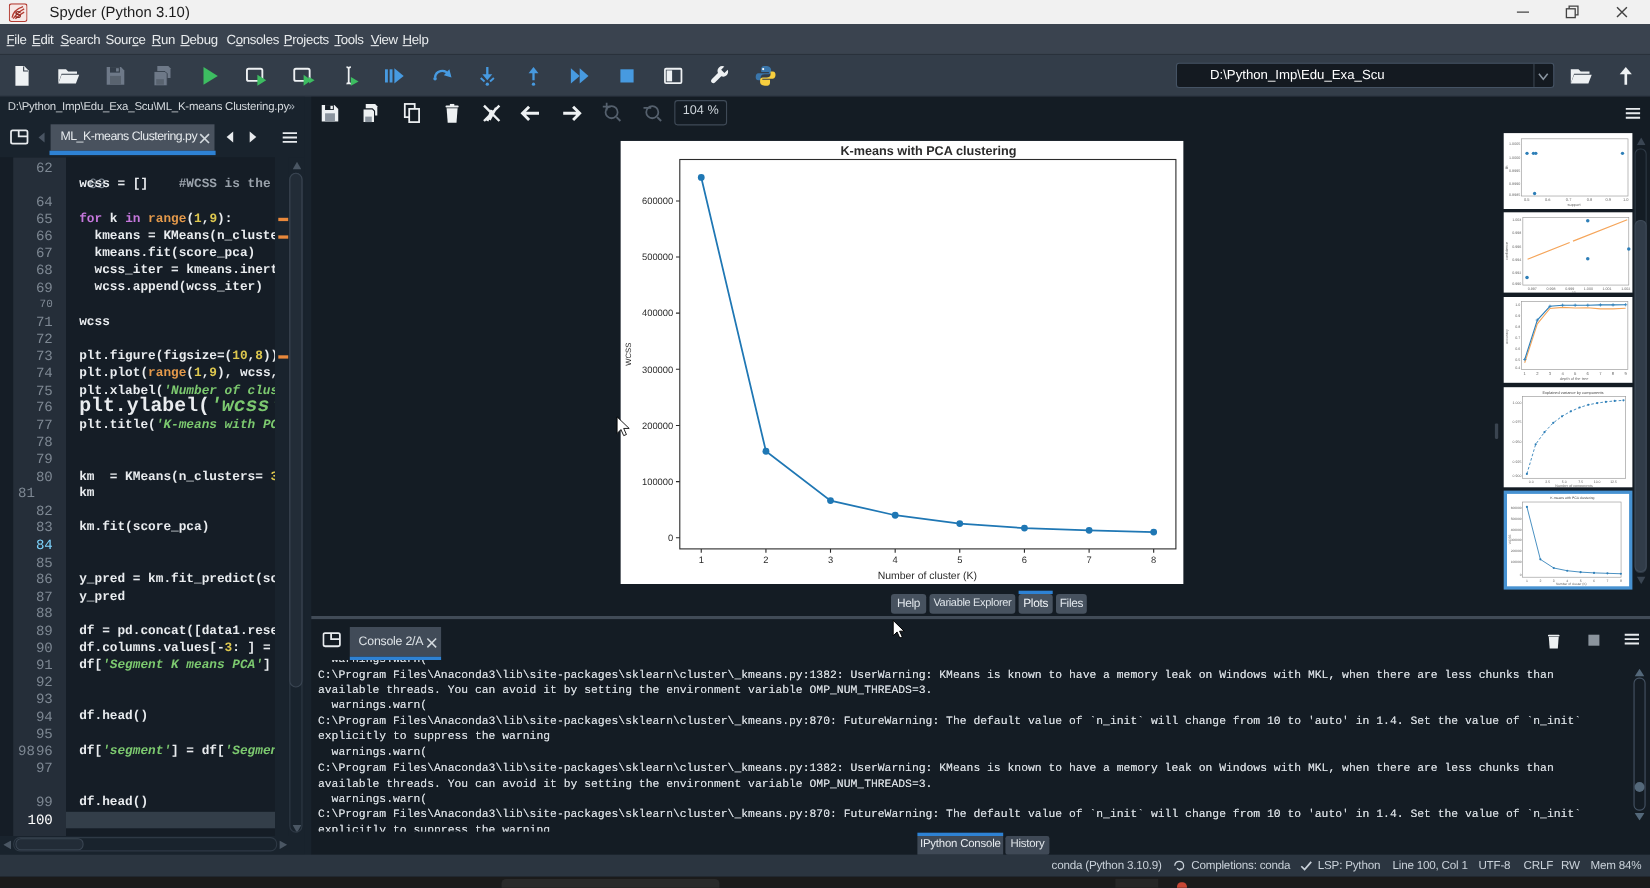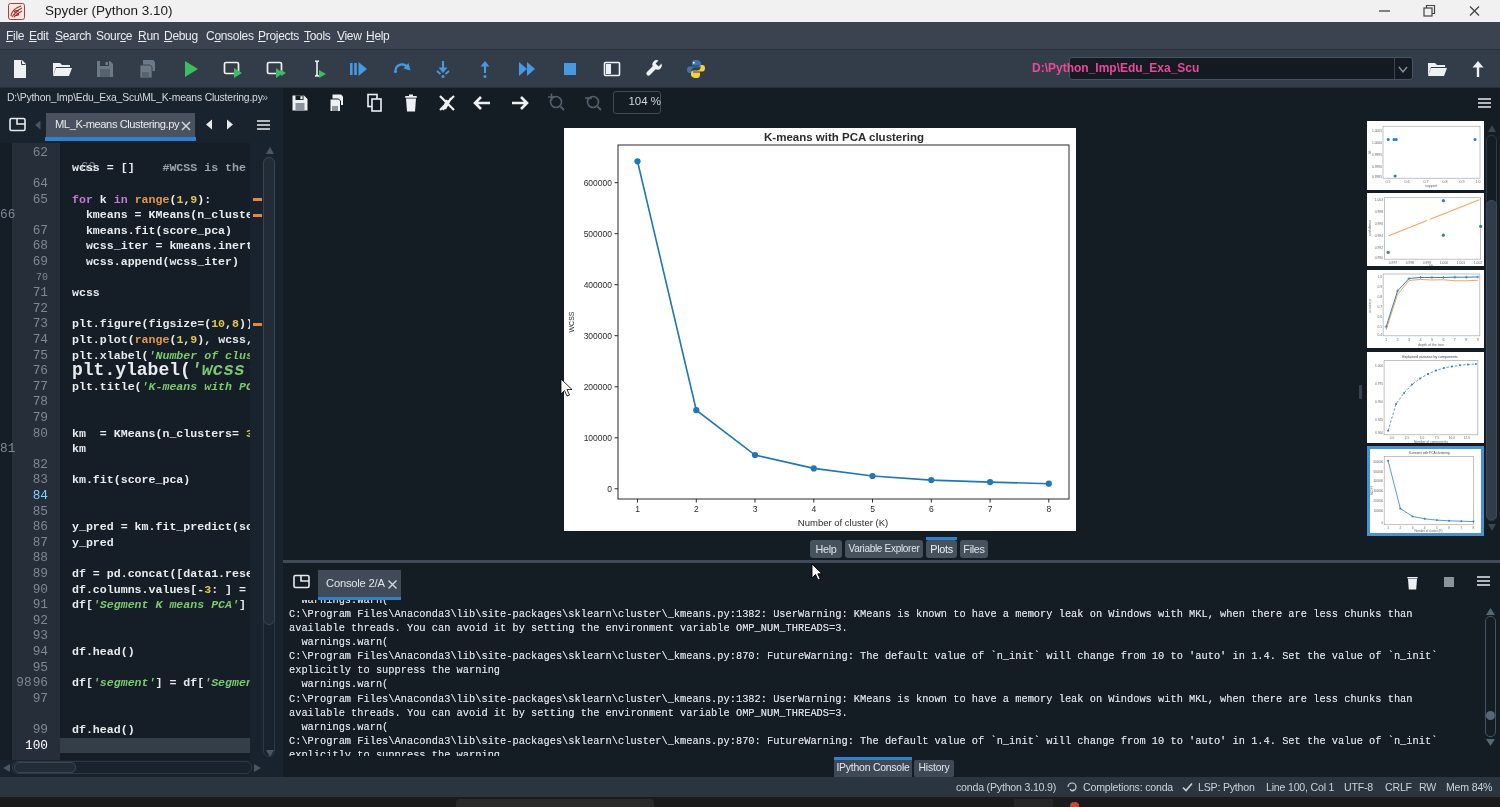--- a/index.html
+++ b/index.html
@@ -108,21 +108,21 @@
   </svg>
 <svg class="abs" style="left:642px;top:57px" width="24" height="24" viewBox="0 0 24 24">
     <path d="M19.5 6.5 a4.4 4.4 0 0 1 -5.8 5.8 L8 18 a2.1 2.1 0 0 1 -3 -3 L10.7 9.3 a4.4 4.4 0 0 1 5.8 -5.8 L13.6 6.4 L16.6 9.4 Z" fill="#eef1f3"></path>
   </svg>
 <svg class="abs" style="left:684px;top:57px" width="24" height="24" viewBox="0 0 24 24">
     <path d="M11.5 3 C8 3 8 5 8 6.5 V8.5 H15 V9.5 H5.5 C3.5 9.5 3 11.5 3 13 C3 14.5 3.5 16 5.5 16 H7.5 V13.5 C7.5 11.5 9 10.5 11 10.5 H14.5 C16 10.5 17 9.5 17 8 V6.5 C17 5 16 3 11.5 3 Z" fill="#3a76ab"></path>
     <path d="M12.5 21 C16 21 16 19 16 17.5 V15.5 H9 V14.5 H18.5 C20.5 14.5 21 12.5 21 11 C21 9.5 20.5 8 18.5 8 H16.5 V10.5 C16.5 12.5 15 13.5 13 13.5 H9.5 C8 13.5 7 14.5 7 16 V17.5 C7 19 8 21 12.5 21 Z" fill="#f7ce3e"></path>
     <circle cx="9.8" cy="5.8" r="1" fill="#fff"></circle>
   </svg>
 <div class="abs" style="left:1069px;top:57px;width:344px;height:23px;background:#141a21;border:1px solid #455364;border-radius:3px;"></div>
-<div class="abs" style="left:1032px;top:61px;font-size:12px;color:#ec4899;font-weight:bold;">D:\Python_Imp\Edu_Exa_Scu</div>
+<div class="abs" style="left:1100px;top:61px;font-size:12px;color:#ffffff;">D:\Python_Imp\Edu_Exa_Scu</div>
 <div class="abs" style="left:1394px;top:58px;width:18px;height:21px;border-left:1px solid #3a4550;"></div>
 <svg class="abs" style="left:1396px;top:66px" width="14" height="8" viewBox="0 0 14 8">
     <path d="M3 1 L7 6 L11 1" fill="none" stroke="#8a95a1" stroke-width="1.4"></path>
   </svg>
 <svg class="abs" style="left:1425px;top:57px" width="24" height="24" viewBox="0 0 24 24">
     <path d="M3 6 H10 L12 8 H20 V10 H6 L3 19 Z" fill="#eef1f3"></path>
     <path d="M6 11 H22 L19 19 H3 Z" fill="#eef1f3"></path>
   </svg>
 <svg class="abs" style="left:1466px;top:57px" width="24" height="24" viewBox="0 0 24 24">
     <path d="M12 20 V9" stroke="#eef1f3" stroke-width="2.4"></path>
@@ -155,21 +155,21 @@
   </svg>
 <div class="abs" style="left:0;top:143px;width:250px;height:617px;background:#151d26;overflow:hidden;">
     <div class="abs" style="left:12px;top:0;width:48px;height:617px;background:#252e39;"></div>
     <div class="abs" style="left:60px;top:594.6px;width:190px;height:15.6px;background:#333e49;"></div>
     <div class="abs mono" style="left:0;top:1.8px;width:48px;text-align:right;font-size:12.8px;font-weight:400;color:#7e8893;line-height:15.6px;">62</div>
     <div class="abs mono" style="left:0;top:17.4px;width:48px;text-align:right;font-size:12.8px;font-weight:400;color:#7e8893;line-height:15.6px;margin-left:48px;">63</div>
     <div class="abs mono" style="left:72px;top:17.4px;font-size:11.6px;font-weight:700;color:#e9ecef;line-height:15.6px;white-space:pre;">wcss = []    <span class="com">#WCSS is the within-clu</span></div>
     <div class="abs mono" style="left:0;top:33.0px;width:48px;text-align:right;font-size:12.8px;font-weight:400;color:#7e8893;line-height:15.6px;">64</div>
     <div class="abs mono" style="left:0;top:48.6px;width:48px;text-align:right;font-size:12.8px;font-weight:400;color:#7e8893;line-height:15.6px;">65</div>
     <div class="abs mono" style="left:72px;top:48.6px;font-size:11.6px;font-weight:700;color:#e9ecef;line-height:15.6px;white-space:pre;"><span class="kw">for</span> k <span class="kw">in</span> <span class="bi">range</span>(<span class="num">1</span>,<span class="num">9</span>):</div>
-    <div class="abs mono" style="left:0;top:64.2px;width:48px;text-align:left;font-size:12.8px;font-weight:400;color:#7e8893;line-height:15.6px;">66</div>
+    <div class="abs mono" style="left:0;top:64.2px;width:48px;text-align:right;font-size:12.8px;font-weight:400;color:#7e8893;line-height:15.6px;">66</div>
     <div class="abs mono" style="left:72px;top:64.2px;font-size:11.6px;font-weight:700;color:#e9ecef;line-height:15.6px;white-space:pre;">  kmeans = KMeans(n_clusters = k)</div>
     <div class="abs mono" style="left:0;top:79.8px;width:48px;text-align:right;font-size:12.8px;font-weight:400;color:#7e8893;line-height:15.6px;">67</div>
     <div class="abs mono" style="left:72px;top:79.8px;font-size:11.6px;font-weight:700;color:#e9ecef;line-height:15.6px;white-space:pre;">  kmeans.fit(score_pca)</div>
     <div class="abs mono" style="left:0;top:95.4px;width:48px;text-align:right;font-size:12.8px;font-weight:400;color:#7e8893;line-height:15.6px;">68</div>
     <div class="abs mono" style="left:72px;top:95.4px;font-size:11.6px;font-weight:700;color:#e9ecef;line-height:15.6px;white-space:pre;">  wcss_iter = kmeans.inertia_</div>
     <div class="abs mono" style="left:0;top:111.0px;width:48px;text-align:right;font-size:12.8px;font-weight:400;color:#7e8893;line-height:15.6px;">69</div>
     <div class="abs mono" style="left:72px;top:111.0px;font-size:11.6px;font-weight:700;color:#e9ecef;line-height:15.6px;white-space:pre;">  wcss.append(wcss_iter)</div>
     <div class="abs mono" style="left:0;top:126.6px;width:48px;text-align:right;font-size:10px;font-weight:400;color:#7e8893;line-height:15.6px;">70</div>
     <div class="abs mono" style="left:0;top:142.2px;width:48px;text-align:right;font-size:12.8px;font-weight:400;color:#7e8893;line-height:15.6px;">71</div>
     <div class="abs mono" style="left:72px;top:142.2px;font-size:11.6px;font-weight:700;color:#e9ecef;line-height:15.6px;white-space:pre;">wcss</div>
@@ -181,21 +181,21 @@
     <div class="abs mono" style="left:0;top:204.6px;width:48px;text-align:right;font-size:12.8px;font-weight:400;color:#7e8893;line-height:15.6px;">75</div>
     <div class="abs mono" style="left:72px;top:204.6px;font-size:11.6px;font-weight:700;color:#e9ecef;line-height:15.6px;white-space:pre;">plt.xlabel(<span class="str">'Number of clusters'</span></div>
     <div class="abs mono" style="left:0;top:220.2px;width:48px;text-align:right;font-size:12.8px;font-weight:400;color:#7e8893;line-height:15.6px;">76</div>
     <div class="abs mono" style="left:72px;top:220.2px;font-size:18px;font-weight:700;color:#e9ecef;line-height:15.6px;white-space:pre;">plt.ylabel(<span class="str">'wcss'</span>)</div>
     <div class="abs mono" style="left:0;top:235.8px;width:48px;text-align:right;font-size:12.8px;font-weight:400;color:#7e8893;line-height:15.6px;">77</div>
     <div class="abs mono" style="left:72px;top:235.8px;font-size:11.6px;font-weight:700;color:#e9ecef;line-height:15.6px;white-space:pre;">plt.title(<span class="str">'K-means with PCA clu</span></div>
     <div class="abs mono" style="left:0;top:251.4px;width:48px;text-align:right;font-size:12.8px;font-weight:400;color:#7e8893;line-height:15.6px;">78</div>
     <div class="abs mono" style="left:0;top:267.0px;width:48px;text-align:right;font-size:12.8px;font-weight:400;color:#7e8893;line-height:15.6px;">79</div>
     <div class="abs mono" style="left:0;top:282.6px;width:48px;text-align:right;font-size:12.8px;font-weight:400;color:#7e8893;line-height:15.6px;">80</div>
     <div class="abs mono" style="left:72px;top:282.6px;font-size:11.6px;font-weight:700;color:#e9ecef;line-height:15.6px;white-space:pre;">km  = KMeans(n_clusters= <span class="num">3</span>, init</div>
-    <div class="abs mono" style="left:0;top:298.2px;width:48px;text-align:left;font-size:12.8px;font-weight:400;color:#7e8893;line-height:15.6px;">81</div>
+    <div class="abs mono" style="left:0;top:298.2px;width:48px;text-align:center;font-size:12.8px;font-weight:400;color:#7e8893;line-height:15.6px;">81</div>
     <div class="abs mono" style="left:72px;top:298.2px;font-size:11.6px;font-weight:700;color:#e9ecef;line-height:15.6px;white-space:pre;">km</div>
     <div class="abs mono" style="left:0;top:313.8px;width:48px;text-align:right;font-size:12.8px;font-weight:400;color:#7e8893;line-height:15.6px;">82</div>
     <div class="abs mono" style="left:0;top:329.4px;width:48px;text-align:right;font-size:12.8px;font-weight:400;color:#7e8893;line-height:15.6px;">83</div>
     <div class="abs mono" style="left:72px;top:329.4px;font-size:11.6px;font-weight:700;color:#e9ecef;line-height:15.6px;white-space:pre;">km.fit(score_pca)</div>
     <div class="abs mono" style="left:0;top:345.0px;width:48px;text-align:right;font-size:12.8px;font-weight:400;color:#7dd3fc;line-height:15.6px;">84</div>
     <div class="abs mono" style="left:0;top:360.6px;width:48px;text-align:right;font-size:12.8px;font-weight:400;color:#7e8893;line-height:15.6px;">85</div>
     <div class="abs mono" style="left:0;top:376.2px;width:48px;text-align:right;font-size:12.8px;font-weight:400;color:#7e8893;line-height:15.6px;">86</div>
     <div class="abs mono" style="left:72px;top:376.2px;font-size:11.6px;font-weight:700;color:#e9ecef;line-height:15.6px;white-space:pre;">y_pred = km.fit_predict(score_p</div>
     <div class="abs mono" style="left:0;top:391.8px;width:48px;text-align:right;font-size:12.8px;font-weight:400;color:#7e8893;line-height:15.6px;">87</div>
     <div class="abs mono" style="left:72px;top:391.8px;font-size:11.6px;font-weight:700;color:#e9ecef;line-height:15.6px;white-space:pre;">y_pred</div>
@@ -273,21 +273,21 @@
     <circle cx="10" cy="10" r="5.5" fill="none" stroke="#55606d" stroke-width="1.6"></circle>
     <path d="M14.5 14.5 L18 18" stroke="#55606d" stroke-width="1.8"></path>
     <path d="M2 5 H9 M5.5 1.5 V8.5" stroke="#55606d" stroke-width="1.6"></path>
   </svg>
 <svg class="abs" style="left:582px;top:92px" width="22" height="22" viewBox="0 0 22 22">
     <circle cx="11" cy="10" r="5.5" fill="none" stroke="#55606d" stroke-width="1.6"></circle>
     <path d="M15.5 14.5 L19 18" stroke="#55606d" stroke-width="1.8"></path>
     <path d="M3 6 H10" stroke="#55606d" stroke-width="1.6"></path>
   </svg>
 <div class="abs" style="left:613px;top:91px;width:48px;height:23px;border:1px solid #3f4a57;border-radius:3px;text-align:center;"></div>
-<div class="abs" style="left:613px;top:95px;width:48px;text-align:right;font-size:11.5px;color:#cfd6dc;">104 %</div>
+<div class="abs" style="left:613px;top:95px;width:48px;text-align:center;font-size:11.5px;color:#cfd6dc;">104 %</div>
 <svg class="abs" style="left:1477px;top:97px" width="15" height="12" viewBox="0 0 15 12">
     <path d="M1 2 H14 M1 6 H14 M1 10 H14" stroke="#e8ebee" stroke-width="1.7"></path>
   </svg>
 <svg class="abs" style="left:564px;top:128px" width="512" height="403" viewBox="0 0 512 403">
     <rect x="0" y="0" width="512" height="403" fill="#ffffff"></rect>
     <text x="280" y="13" font-size="11.5" font-weight="bold" fill="#2b2b2b" text-anchor="middle" font-family="Liberation Sans">K-means with PCA clustering</text>
     <rect x="54" y="17" width="451" height="354" fill="none" stroke="#2b2b2b" stroke-width="1"></rect>
     <path d="M50.5 360.8 H54" stroke="#2b2b2b" stroke-width="1"></path>
     <text x="48" y="363.8" font-size="8.5" fill="#2b2b2b" text-anchor="end" font-family="Liberation Sans">0</text>
     <path d="M50.5 309.8 H54" stroke="#2b2b2b" stroke-width="1"></path>

